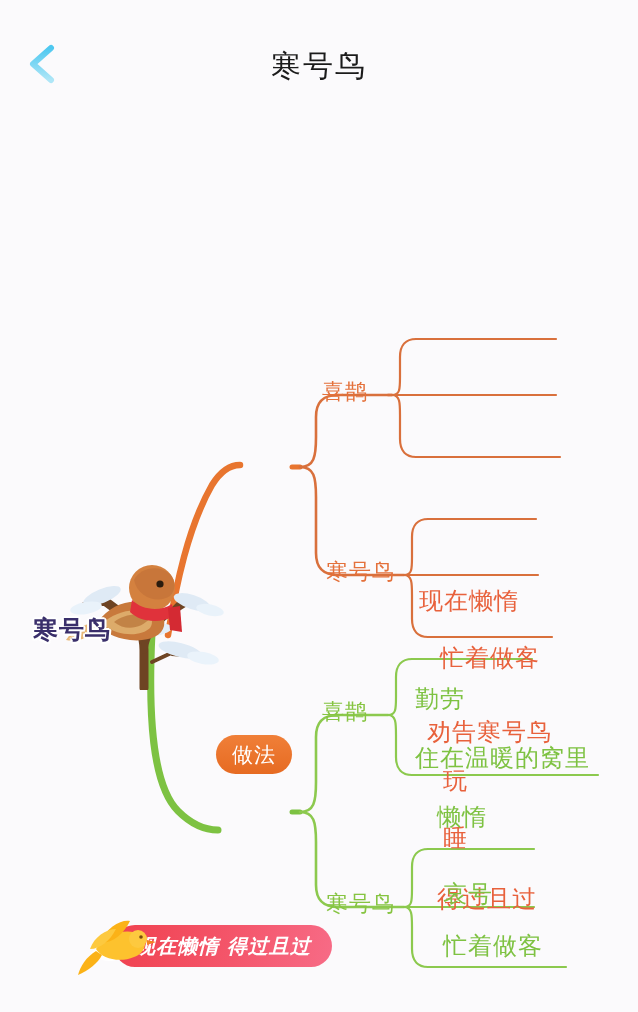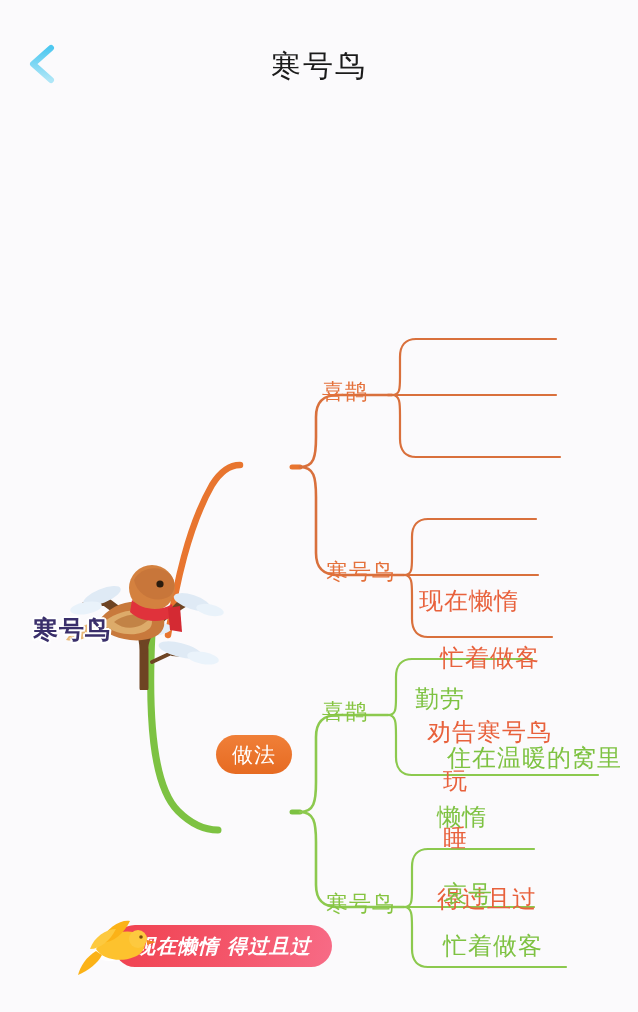--- a/index.html
+++ b/index.html
@@ -291,21 +291,21 @@
     <div class="leaf orange" style="left:427px; top:418px;margin-top:13px;">劝告寒号鸟</div>
 
     <div class="leaf orange" style="left:443px; top:480px;">玩</div>
     <div class="leaf orange" style="left:443px; top:537px;">睡</div>
     <div class="leaf orange" style="left:437px; top:598px;">得过且过</div>
 
     <div class="sublabel green" style="left:322px; top:412px;">喜鹊</div>
     <div class="sublabel green" style="left:326px; top:604px;">寒号鸟</div>
 
     <div class="leaf green" style="left:415px; top:390px;margin-top:8px;">勤劳</div>
-    <div class="leaf green" style="left:415px; top:457px;margin-left:32px;">住在温暖的窝里</div>
+    <div class="leaf green" style="left:415px; top:457px;">住在温暖的窝里</div>
 
     <div class="leaf green" style="left:437px; top:516px;">懒惰</div>
     <div class="leaf green" style="left:443px; top:593px;">哀号</div>
     <div class="leaf green" style="left:443px; top:645px;">忙着做客</div>
   </div>
 
   <div class="banner">
     <div class="banner-pill">
       <span class="banner-text">现在懒惰 得过且过</span>
     </div>

